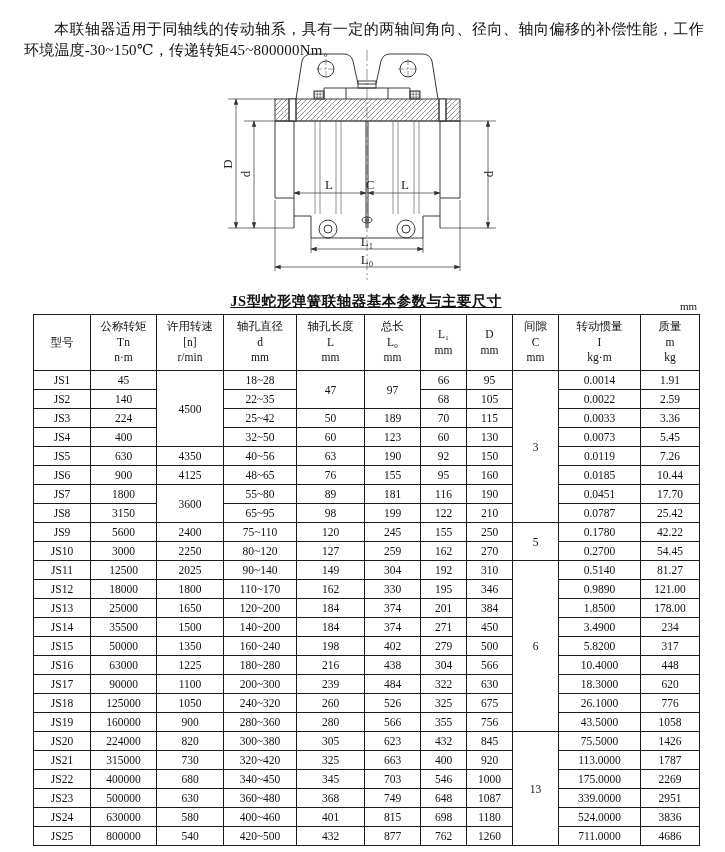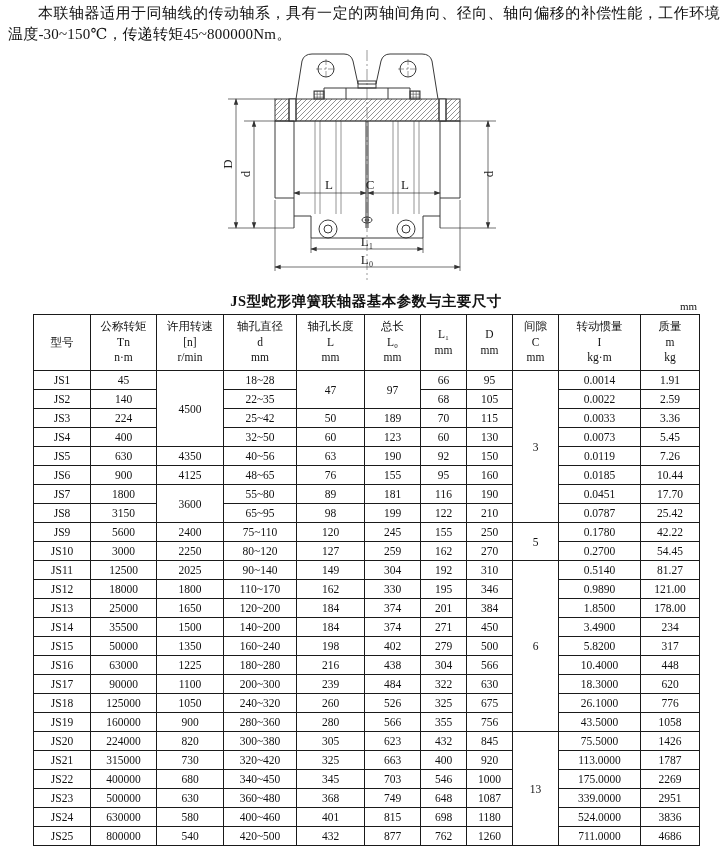--- a/index.html
+++ b/index.html
@@ -7,34 +7,34 @@
     position:relative;
     width:725px;height:852px;
     background:#ffffff;
     color:#111;
     font-family:"Liberation Serif","DejaVu Serif",serif;
     overflow:hidden;
   }
   
   .intro{
     position:absolute;top:3px;left:8px;right:5px;
-    margin:0;
+    margin:16px;
     font-size:15px;line-height:21px;
     text-indent:2em;
     text-align:justify;
     letter-spacing:0.2px;
   }
   
   .diagram{position:absolute;left:178px;top:48px;width:372px;height:242px;}
   .diagram svg{display:block;}
   .dim-label{font-size:13px;fill:#222;font-family:"Liberation Serif","DejaVu Serif",serif;}
   
   .caption-row{
     position:absolute;top:292px;left:33px;width:666px;
-    text-align:center;height:20px;
+    text-align:center;height:20px;text-decoration:underline;
   }
   .caption{font-weight:bold;font-size:14.5px;letter-spacing:0.5px;}
   .unit{position:absolute;right:2px;bottom:0;font-size:11px;font-weight:normal;}
   
   table.spec{
     position:absolute;top:314px;left:33px;
     width:666px;
     border-collapse:collapse;
     table-layout:fixed;
     border:1.4px solid #1a1a1a;

